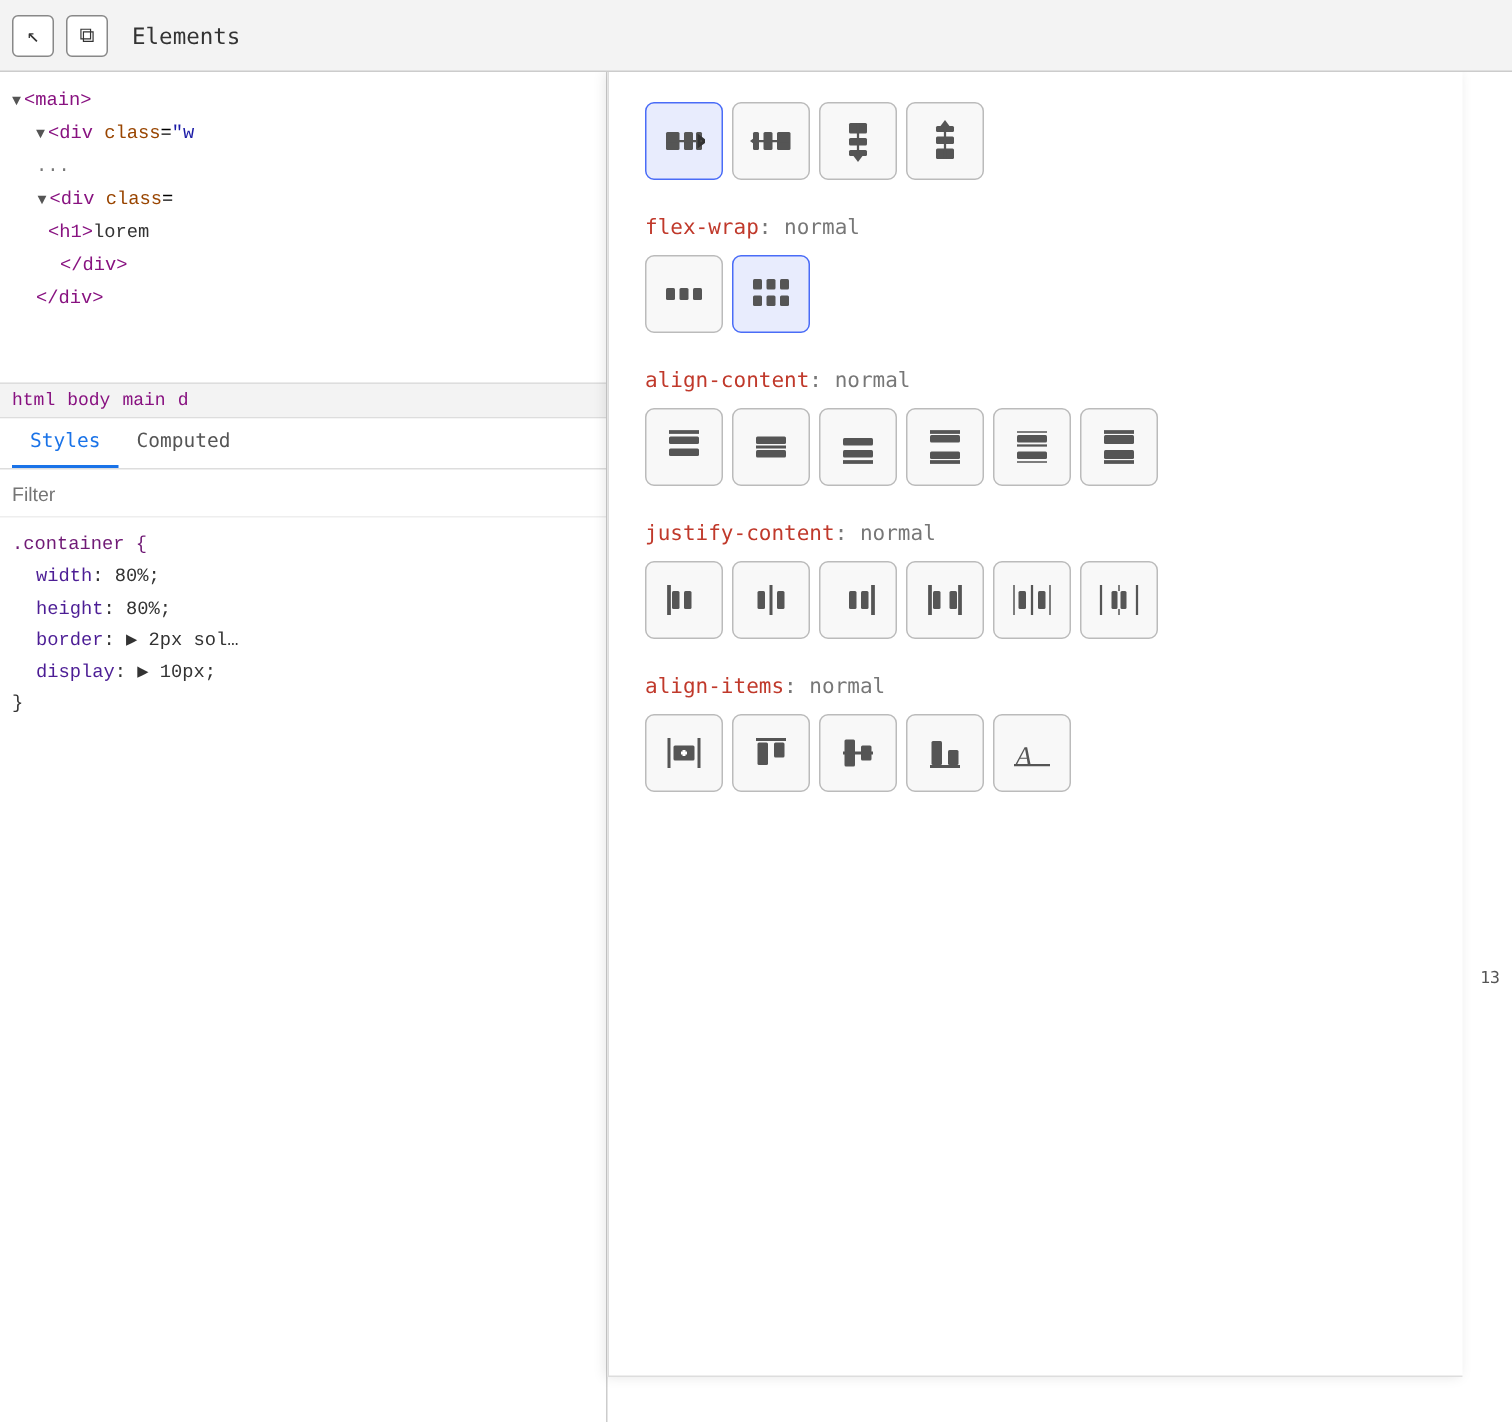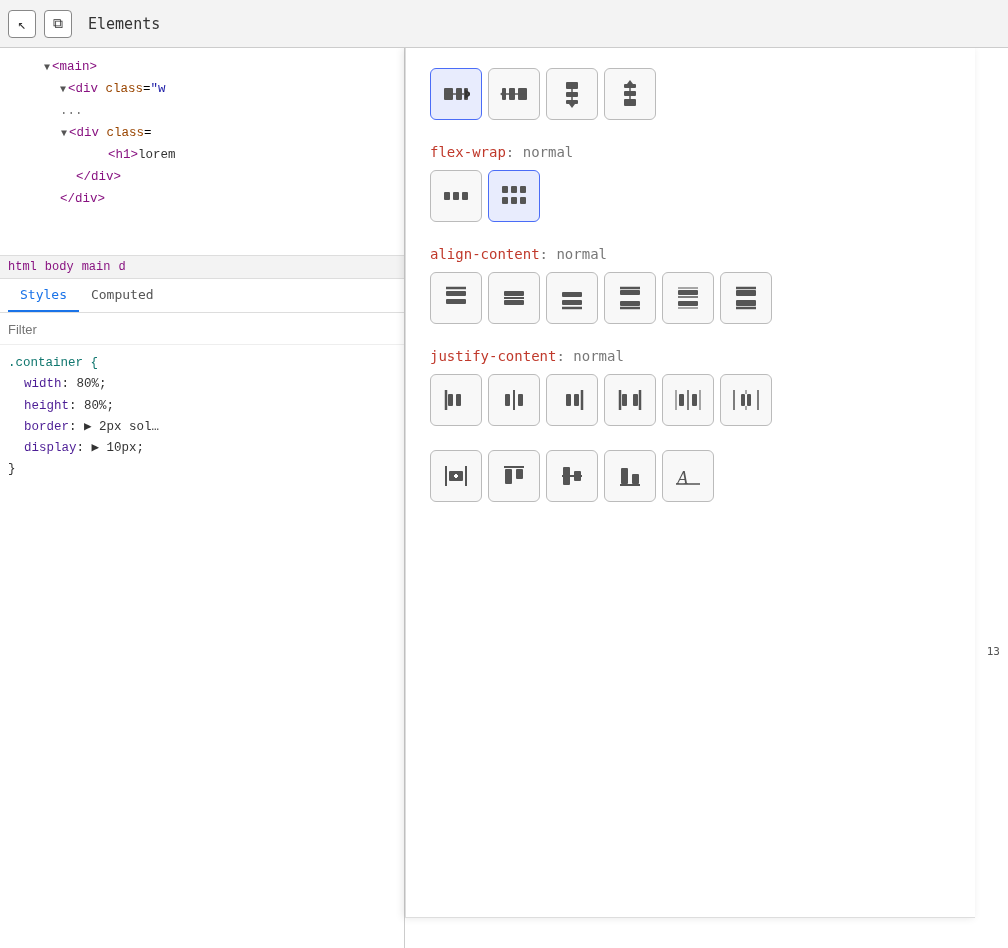--- a/index.html
+++ b/index.html
@@ -72,21 +72,20 @@
     .dom-tree {
       padding: 8px 0;
       font-family: 'Courier New', monospace;
       font-size: 12.5px;
       line-height: 1.6;
       flex-shrink: 0;
     }
     .dom-line {
       padding: 1px 8px;
       white-space: nowrap;
-      margin-left: 36px;
     }
     .tag { color: #881280; }
     .attr-name { color: #994500; }
     .attr-value { color: #1a1aa6; }
     .triangle { color: #555; font-size: 10px; margin-right: 2px; }
     .ellipsis { color: #777; }
 
     
     .breadcrumb {
       padding: 4px 8px;
@@ -139,21 +138,21 @@
 
     
     .css-rules {
       padding: 8px;
       font-family: 'Courier New', monospace;
       font-size: 12.5px;
       line-height: 1.7;
       overflow-y: auto;
       flex: 1;
     }
-    .selector { color: #0f766e; }
+    .selector { color: #701a75; }
     .brace { color: #333; }
     .prop-name { color: #4c1d95; padding-left: 16px; }
     .prop-value { color: #333; }
     .prop-arrow { color: #333; cursor: pointer; }
 
     
     .flex-editor {
       position: absolute;
       top: 0;
       left: 405px;
@@ -244,21 +243,21 @@
         </div>
         <div class="dom-line" style="padding-left: 24px;">
           <span class="triangle">▼</span><span class="tag">&lt;div</span> <span class="attr-name">class</span>=<span class="attr-value">"w</span>
         </div>
         <div class="dom-line" style="padding-left: 24px;">
           <span class="ellipsis">...</span>
         </div>
         <div class="dom-line" style="padding-left: 25px;">
           <span class="triangle">▼</span><span class="tag">&lt;div</span> <span class="attr-name">class</span>=
         </div>
-        <div class="dom-line" style="padding-left: 72px;">
+        <div class="dom-line" style="padding-left: 32px;">
           <span class="tag">&lt;h1&gt;</span><span style="color:#333;">lorem</span>
         </div>
         <div class="dom-line" style="padding-left: 40px;">
           <span class="tag">&lt;/div&gt;</span>
         </div>
         <div class="dom-line" style="padding-left: 24px;">
           <span class="tag">&lt;/div&gt;</span>
         </div>
       </div>
 
@@ -478,20 +477,23 @@
               <line x1="2" y1="4" x2="2" y2="24" stroke="#555" stroke-width="1.5"></line>
               <line x1="26" y1="4" x2="26" y2="24" stroke="#555" stroke-width="1.5"></line>
               <line x1="14" y1="4" x2="14" y2="8" stroke="#555" stroke-width="1"></line>
               <line x1="14" y1="20" x2="14" y2="24" stroke="#555" stroke-width="1"></line>
             </svg>
           </button>
         </div>
       </div>
 
       <div class="flex-section">
+        <div class="flex-prop-label">
+          <span class="flex-prop-name">align-items</span><span class="flex-prop-value">: normal</span>
+        </div>
         <div class="flex-buttons">
 
           <button class="flex-btn" title="stretch">
             <svg viewBox="0 0 28 28" fill="none">
               <line x1="4" y1="4" x2="4" y2="24" stroke="#555" stroke-width="2"></line>
               <line x1="24" y1="4" x2="24" y2="24" stroke="#555" stroke-width="2"></line>
               <rect x="7" y="9" width="14" height="10" rx="1" fill="#555"></rect>
               <line x1="12" y1="14" x2="16" y2="14" stroke="#fff" stroke-width="2"></line>
               <line x1="14" y1="12" x2="14" y2="16" stroke="#fff" stroke-width="2"></line>
             </svg>

